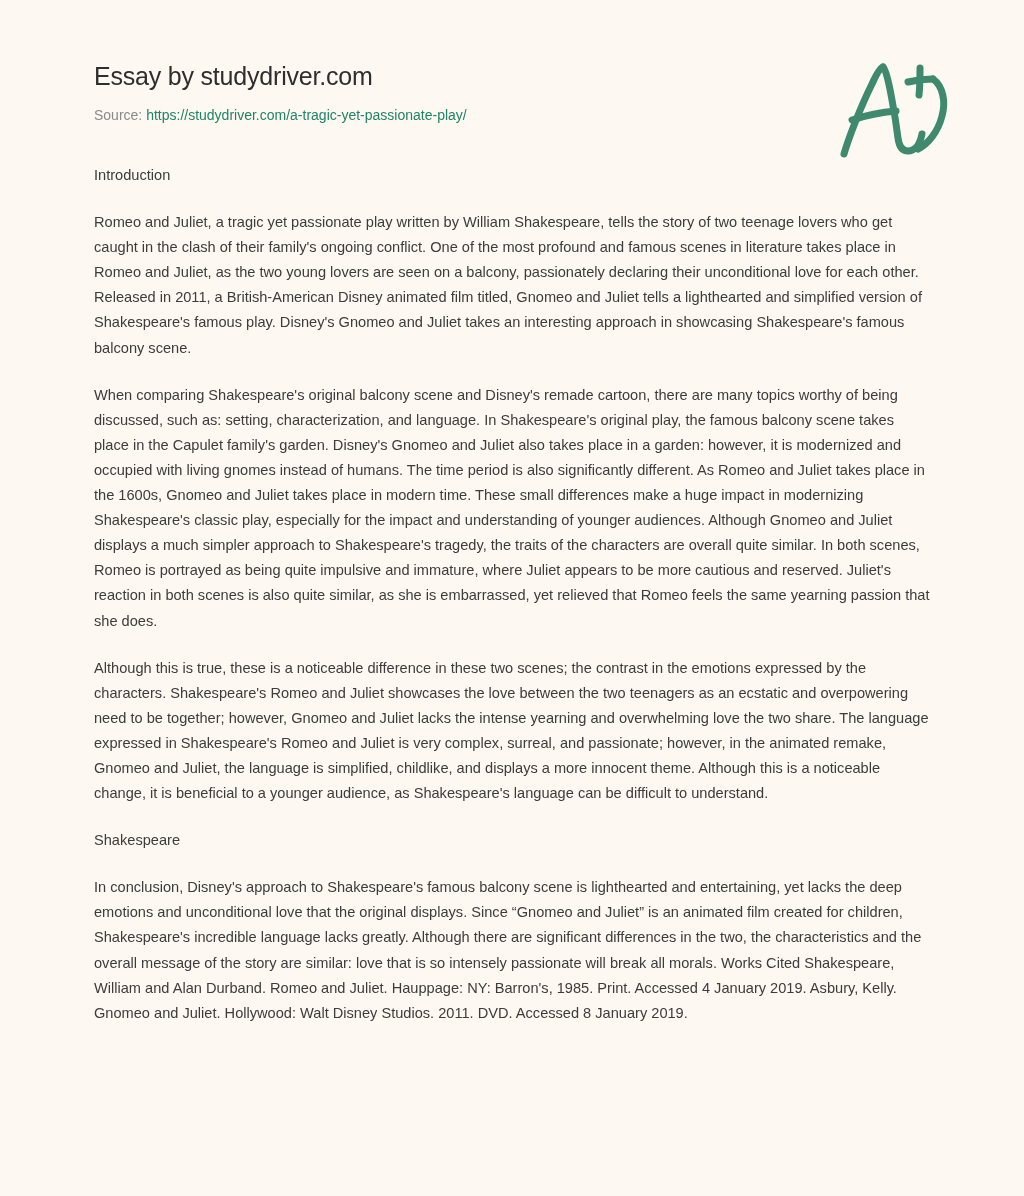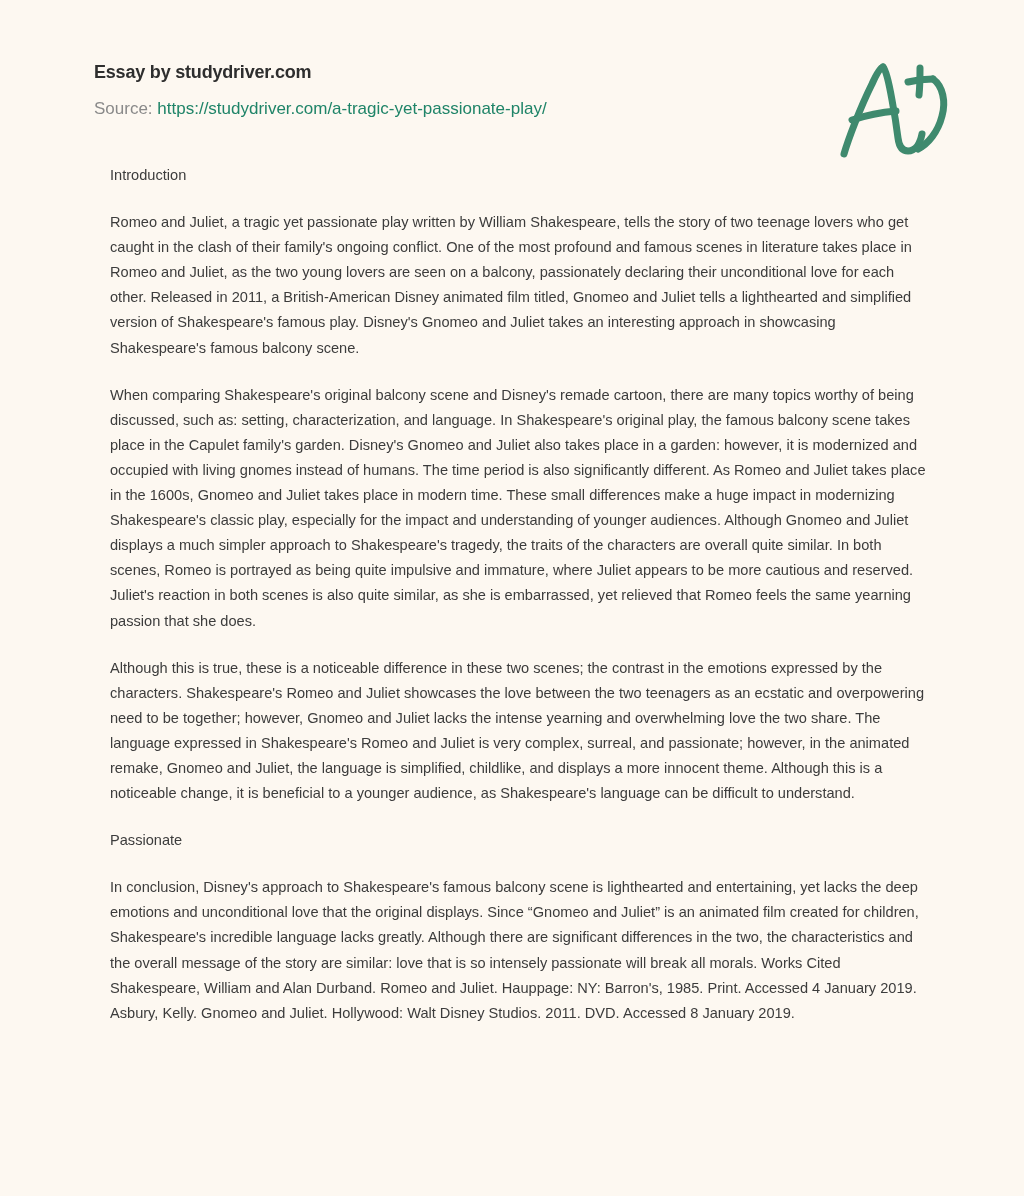--- a/index.html
+++ b/index.html
@@ -24,29 +24,29 @@
 
   
   .header {
     position: relative;
     padding: 62px 64px 0 94px;
     height: 130px;
     box-sizing: border-box;
   }
   .brand-title {
     margin: 0;
-    font-size: 18px;
-    font-weight: bold;
+    font-size: 25px;
+    font-weight: normal;
     color: #2e2e2e;
     letter-spacing: -0.2px;
     line-height: 1.15;
   }
   .source-line {
     margin: 16px 0 0 0;
-    font-size: 17px;
+    font-size: 14px;
     color: #8a8a8a;
     line-height: 1.2;
     white-space: nowrap;
   }
   .source-label {
     color: #8a8a8a;
   }
   .source-link {
     color: #1f8468;
     text-decoration: none;
@@ -76,21 +76,21 @@
     font-weight: bold;
     color: #222222;
     letter-spacing: -0.3px;
     line-height: 1.2;
   }
   .body-copy {
     margin-top: 33px;
     max-width: 838px;
   }
   .body-copy p {
-    margin: 0 0 22px 16px;
+    margin: 0 0 22px 0;
     font-size: 14.6px;
     line-height: 1.72;
     color: #3c3c3c;
     text-align: left;
   }
   .body-copy p:last-child {
     margin-bottom: 0;
   }
   .section-label {
     margin: 0 0 22px 0;
@@ -137,19 +137,19 @@
 
     <div class="body-copy">
       <p class="section-label">Introduction</p>
 
       <p>Romeo and Juliet, a tragic yet passionate play written by William Shakespeare, tells the story of two teenage lovers who get caught in the clash of their family's ongoing conflict. One of the most profound and famous scenes in literature takes place in Romeo and Juliet, as the two young lovers are seen on a balcony, passionately declaring their unconditional love for each other. Released in 2011, a British-American Disney animated film titled, Gnomeo and Juliet tells a lighthearted and simplified version of Shakespeare's famous play. Disney's Gnomeo and Juliet takes an interesting approach in showcasing Shakespeare's famous balcony scene.</p>
 
       <p>When comparing Shakespeare's original balcony scene and Disney's remade cartoon, there are many topics worthy of being discussed, such as: setting, characterization, and language. In Shakespeare's original play, the famous balcony scene takes place in the Capulet family's garden. Disney's Gnomeo and Juliet also takes place in a garden: however, it is modernized and occupied with living gnomes instead of humans. The time period is also significantly different. As Romeo and Juliet takes place in the 1600s, Gnomeo and Juliet takes place in modern time. These small differences make a huge impact in modernizing Shakespeare's classic play, especially for the impact and understanding of younger audiences. Although Gnomeo and Juliet displays a much simpler approach to Shakespeare's tragedy, the traits of the characters are overall quite similar. In both scenes, Romeo is portrayed as being quite impulsive and immature, where Juliet appears to be more cautious and reserved. Juliet's reaction in both scenes is also quite similar, as she is embarrassed, yet relieved that Romeo feels the same yearning passion that she does.</p>
 
       <p>Although this is true, these is a noticeable difference in these two scenes; the contrast in the emotions expressed by the characters. Shakespeare's Romeo and Juliet showcases the love between the two teenagers as an ecstatic and overpowering need to be together; however, Gnomeo and Juliet lacks the intense yearning and overwhelming love the two share. The language expressed in Shakespeare's Romeo and Juliet is very complex, surreal, and passionate; however, in the animated remake, Gnomeo and Juliet, the language is simplified, childlike, and displays a more innocent theme. Although this is a noticeable change, it is beneficial to a younger audience, as Shakespeare's language can be difficult to understand.</p>
 
-      <p class="section-label">Passionate</p>
+      <p class="section-label">Shakespeare</p>
 
       <p>In conclusion, Disney's approach to Shakespeare's famous balcony scene is lighthearted and entertaining, yet lacks the deep emotions and unconditional love that the original displays. Since “Gnomeo and Juliet” is an animated film created for children, Shakespeare's incredible language lacks greatly. Although there are significant differences in the two, the characteristics and the overall message of the story are similar: love that is so intensely passionate will break all morals. Works Cited Shakespeare, William and Alan Durband. Romeo and Juliet. Hauppage: NY: Barron's, 1985. Print. Accessed 4 January 2019. Asbury, Kelly. Gnomeo and Juliet. Hollywood: Walt Disney Studios. 2011. DVD. Accessed 8 January 2019.</p>
     </div>
   </div>
 
 </div>
 
 </body></html>

